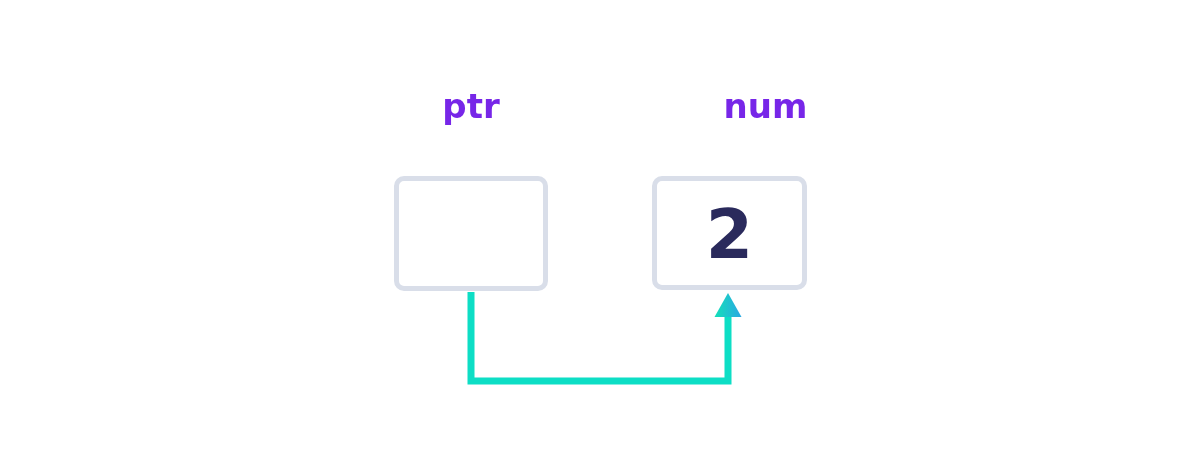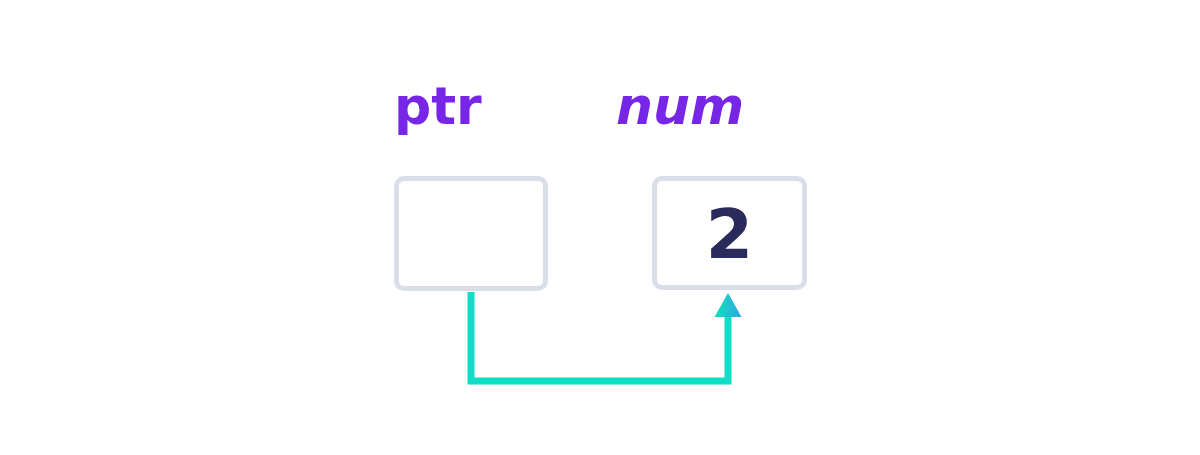--- a/index.html
+++ b/index.html
@@ -18,29 +18,29 @@
     font-family: "DejaVu Sans", "Liberation Sans", sans-serif;
     overflow: hidden;
   }
   .diagram {
     position: relative;
     width: 1200px; height: 455px;
   }
   .var-label {
     position: absolute;
     top: 80px;
-    font-size: 52px;
+    font-size: 34px;
     line-height: 52px;
     font-weight: 700;
     color: var(--label);
-    text-align: left;
+    text-align: center;
     letter-spacing: 0px;
   }
   .var-label.ptr { left: 394px; width: 154px; }
-  .var-label.num { left: 616px; width: 155px; font-style: italic; }
+  .var-label.num { left: 688px; width: 155px; }
   .var-box {
     position: absolute;
     top: 176px;
     height: 115px;
     border: 5px solid var(--box-border);
     border-radius: 10px;
     background: var(--background);
     display: flex;
     align-items: center;
     justify-content: center;

